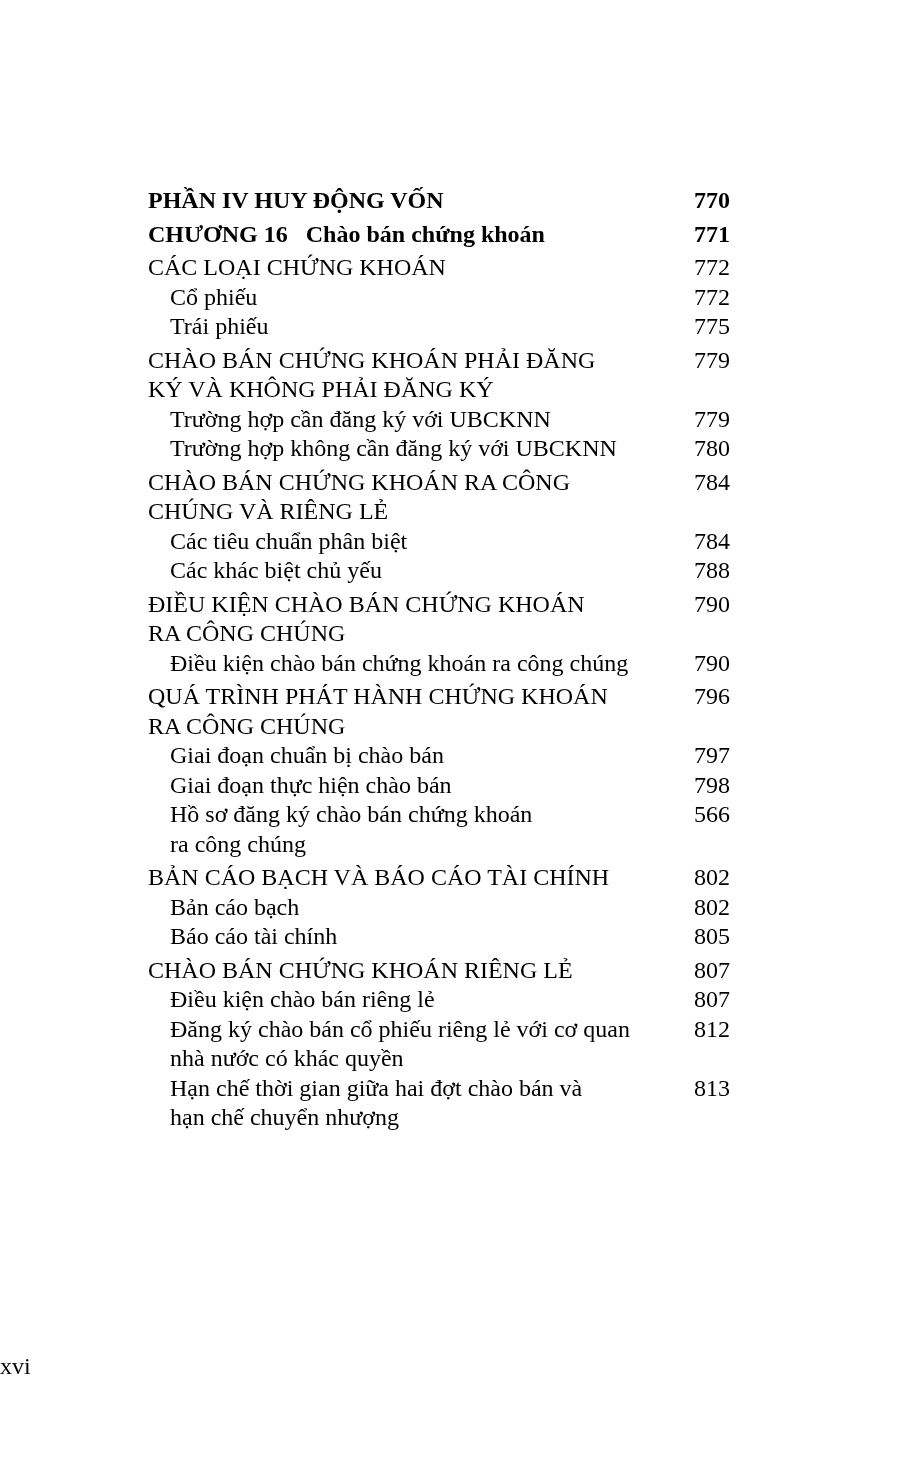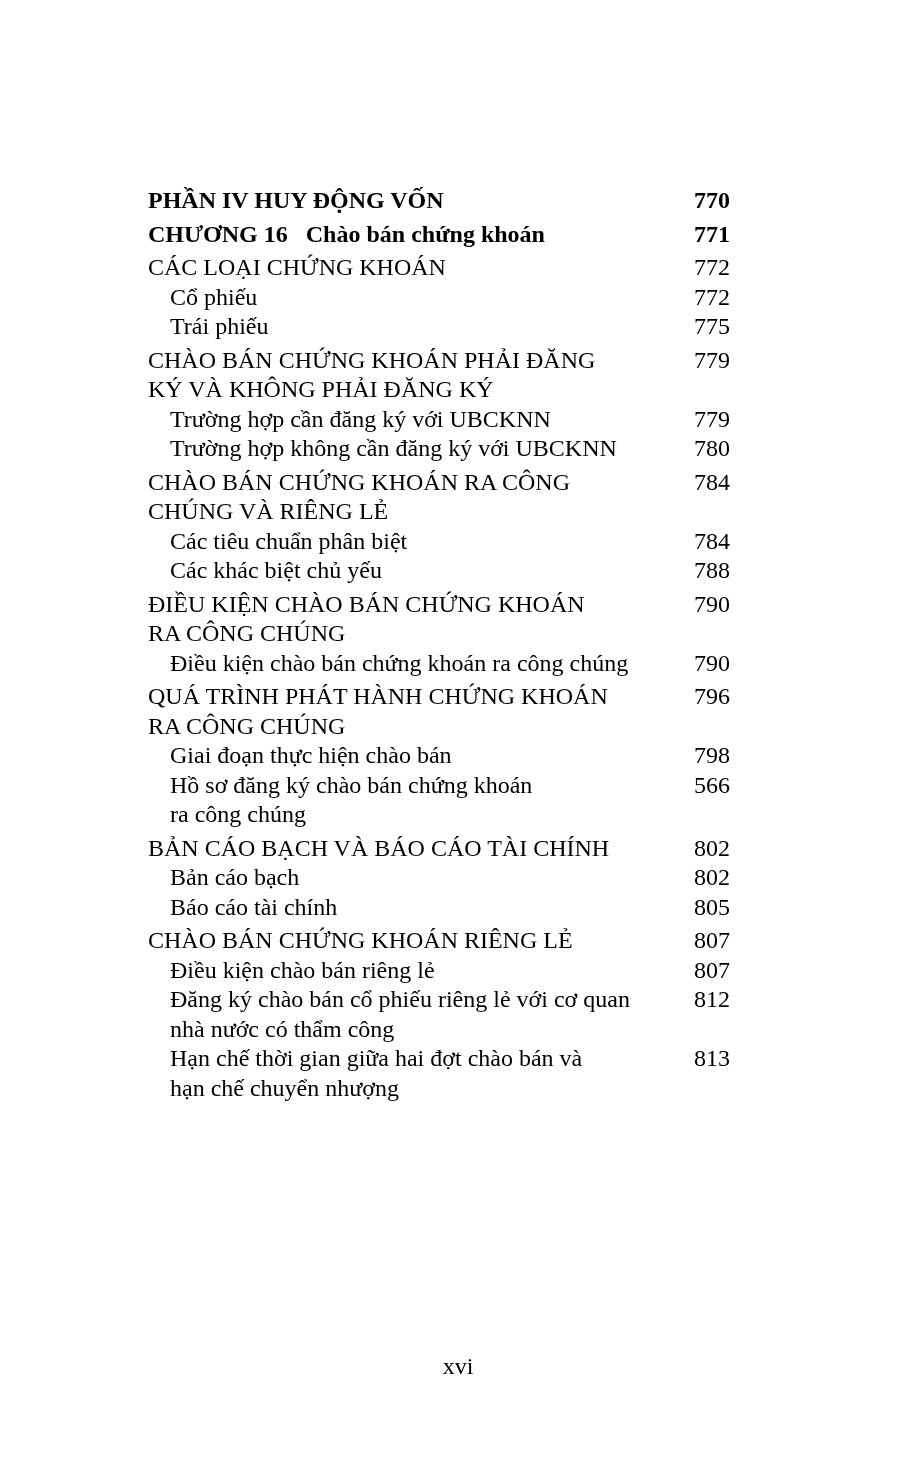--- a/index.html
+++ b/index.html
@@ -48,21 +48,20 @@
     margin-top: 0;
   }
   .entry.sub .label {
     padding-left: 22px;
   }
   .footer {
     position: absolute;
     left: 0;
     top: 1352px;
     width: 100%;
-    text-align: center;
     font-size: 24px;
     line-height: 29.5px;
   }
 </style>
 </head>
 <body>
 
 <div class="page">
   <div class="toc">
       <div class="entry part">
@@ -119,20 +118,24 @@
       <div class="entry sub">
         <div class="label">Điều kiện chào bán chứng khoán ra công chúng</div>
         <div class="pagenum">790</div>
       </div>
       <div class="entry section">
         <div class="label">QUÁ TRÌNH PHÁT HÀNH CHỨNG KHOÁN
 RA CÔNG CHÚNG</div>
         <div class="pagenum">796</div>
       </div>
       <div class="entry sub">
+        <div class="label">Giai đoạn chuẩn bị chào bán</div>
+        <div class="pagenum">797</div>
+      </div>
+      <div class="entry sub">
         <div class="label">Giai đoạn thực hiện chào bán</div>
         <div class="pagenum">798</div>
       </div>
       <div class="entry sub">
         <div class="label">Hồ sơ đăng ký chào bán chứng khoán
 ra công chúng</div>
         <div class="pagenum">566</div>
       </div>
       <div class="entry section">
         <div class="label">BẢN CÁO BẠCH VÀ BÁO CÁO TÀI CHÍNH</div>
@@ -149,21 +152,21 @@
       <div class="entry section">
         <div class="label">CHÀO BÁN CHỨNG KHOÁN RIÊNG LẺ</div>
         <div class="pagenum">807</div>
       </div>
       <div class="entry sub">
         <div class="label">Điều kiện chào bán riêng lẻ</div>
         <div class="pagenum">807</div>
       </div>
       <div class="entry sub">
         <div class="label">Đăng ký chào bán cổ phiếu riêng lẻ với cơ quan
-nhà nước có thẩm công</div>
+nhà nước có khác quyền</div>
         <div class="pagenum">812</div>
       </div>
       <div class="entry sub">
         <div class="label">Hạn chế thời gian giữa hai đợt chào bán và
 hạn chế chuyển nhượng</div>
         <div class="pagenum">813</div>
       </div>
     </div>
   <div class="footer">xvi</div>
 </div>

